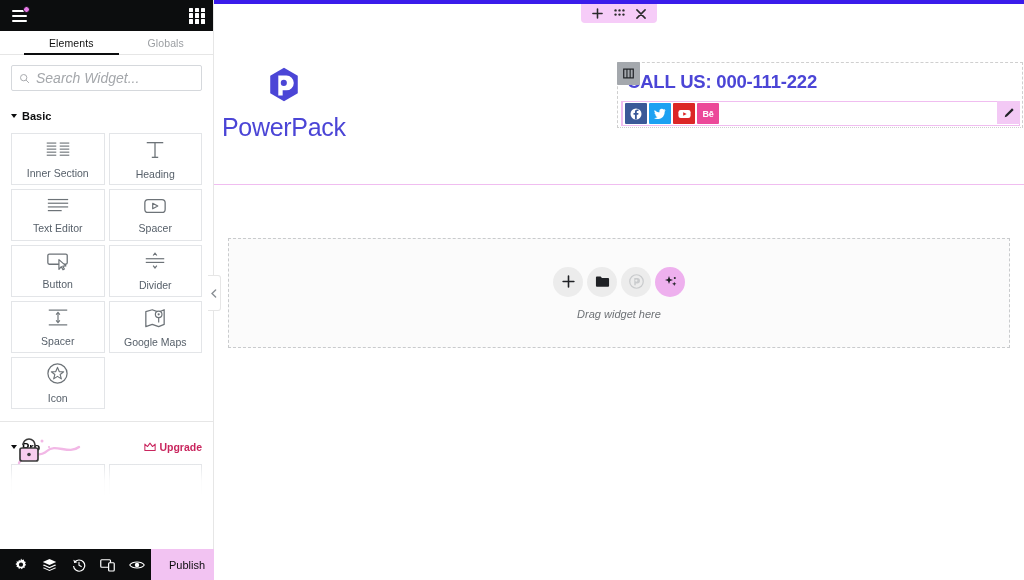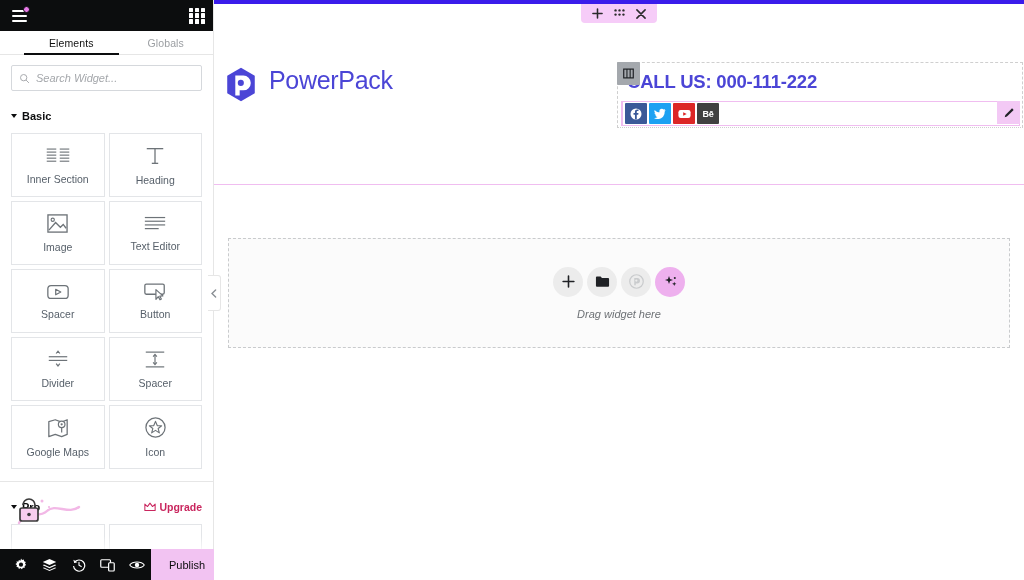--- a/index.html
+++ b/index.html
@@ -50,40 +50,40 @@
     content:''; position:absolute; left:0; right:0; bottom:-1px; height:2.5px; background:#0c0d0e;
   }
 
   .search-wrap { padding:10px 11px 0 11px; }
   .search-box {
     height:26px; border:1px solid #d5d8dc; border-radius:2px;
     display:flex; align-items:center; padding:0 7px; background:#fff;
   }
   .search-box svg { flex:0 0 auto; }
   .search-box input {
-    border:0; outline:0; font-size:11px; font-style:italic; color:#a4a7ab;
+    border:0; outline:0; font-size:14px; font-style:italic; color:#a4a7ab;
     margin-left:6px; width:100%; font-family:"Liberation Sans", sans-serif;
     background:transparent;
   }
   .search-box input::placeholder { color:#a4a7ab; font-style:italic; }
 
   .cat-head {
     display:flex; align-items:center; justify-content:space-between;
     padding:0 11px; height:22px; margin-top:14px;
   }
   .cat-title { display:flex; align-items:center; gap:5px; font-size:11px; font-weight:700; color:#0c0d0e; }
   .caret { width:0;height:0;border-left:3.5px solid transparent;border-right:3.5px solid transparent;border-top:4.5px solid #0c0d0e; }
   .upgrade-link { display:flex; align-items:center; gap:3px; font-size:10.5px; font-weight:700; color:#c9265e; cursor:pointer;}
 
   .widgets {
     display:grid; grid-template-columns:1fr 1fr; gap:4px;
     padding:6px 11px 0 11px;
   }
   .widget {
-    height:64px; border:1px solid #e3e5e8; background:#fff;
+    height:52px; border:1px solid #e3e5e8; background:#fff;
     display:flex; flex-direction:column; align-items:center; justify-content:center;
     gap:7px; cursor:grab;
   }
   .widget .wlabel { font-size:10.5px; color:#57606a; }
   .widget svg { display:block; }
 
   .panel-scroll { flex:1 1 auto; overflow:hidden; position:relative; }
 
   .pro-block { position:relative; }
   .pro-sep { height:1px; background:#e6e6e6; margin:12px 0 0 0; }
@@ -129,21 +129,21 @@
   }
   .section-toolbar {
     position:absolute; top:0; left:50%; transform:translateX(-50%);
     height:19px; background:#f6ccf8; border-radius:0 0 4px 4px;
     display:flex; align-items:center; gap:11px; padding:0 11px;
     z-index:30;
   }
   .section-toolbar .ic { cursor:pointer; display:flex; align-items:center; }
 
   .logo-row {
-    position:absolute; left:8px; top:62px; display:flex; gap:9px;
+    position:absolute; left:8px; top:62px; display:flex; align-items:center; gap:9px;flex-direction:column;
   }
   .logo-text { font-size:25px; color:#4b45d6; letter-spacing:-.3px; }
 
   .right-col {
     position:absolute; left:403px; top:58px; right:1px; bottom:0;
     border:1px dashed #cfcfcf; border-bottom:1px dotted #cfcfcf;
     height:66px;
   }
   .col-handle {
     position:absolute; left:-1px; top:-1px; width:23px; height:23px;
@@ -260,28 +260,20 @@
           <svg width="22" height="22" viewBox="0 0 24 24">
             <g stroke="#6d7378" stroke-width="1.4" fill="none">
               <line x1="3" y1="4" x2="21" y2="4"></line>
               <line x1="12" y1="4" x2="12" y2="20"></line>
               <line x1="8.5" y1="20" x2="15.5" y2="20"></line>
             </g>
           </svg>
           <span class="wlabel">Heading</span>
         </div>
 
-        <div class="widget">
-          <svg width="23" height="21" viewBox="0 0 24 22">
-            <rect x="2" y="2" width="20" height="18" fill="none" stroke="#6d7378" stroke-width="1.4"></rect>
-            <circle cx="7" cy="7" r="1.7" fill="none" stroke="#6d7378" stroke-width="1.2"></circle>
-            <path d="M3 18 L10 10 L15 15 L18 12 L21 16" fill="none" stroke="#6d7378" stroke-width="1.4"></path>
-          </svg>
-          <span class="wlabel">Image</span>
-        </div>
 
         <div class="widget">
           <svg width="24" height="18" viewBox="0 0 26 18">
             <g stroke="#6d7378" stroke-width="1.3">
               <line x1="2" y1="2" x2="24" y2="2"></line>
                 <line x1="2" y1="6" x2="24" y2="6"></line>
               <line x1="2" y1="10" x2="24" y2="10"></line>
                 <line x1="2" y1="14" x2="17" y2="14"></line>
             </g>
           </svg>
@@ -508,21 +500,21 @@
               </svg>
             </div>
 
             <div class="sbtn" style="background:#dc2626">
               <svg width="13" height="10" viewBox="0 0 15 11">
                 <rect x="0.5" y="0.8" width="14" height="9.4" rx="2.6" fill="#fff"></rect>
                 <path d="M6 3.4 L10 5.5 L6 7.6 Z" fill="#dc2626"></path>
               </svg>
             </div>
 
-            <div class="sbtn" style="background:#404040">
+            <div class="sbtn" style="background:#ec4899">
               <span class="be-text">Bē</span>
             </div>
           </div>
 
           <div class="edit-pencil">
             <svg width="12" height="12" viewBox="0 0 14 14">
               <path d="M10.6 1.6 L12.4 3.4 L4.6 11.2 L2 12 L2.8 9.4 Z" fill="#1f2125"></path>
             </svg>
           </div>
         </div>

